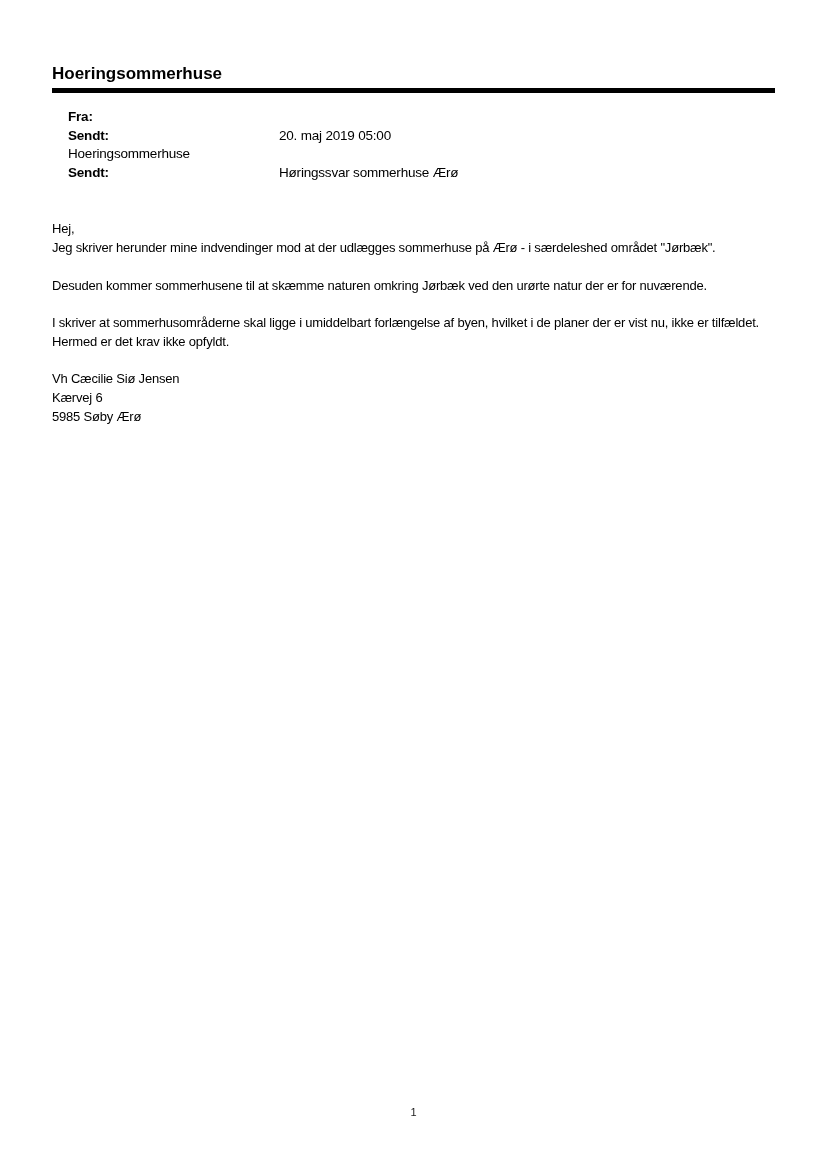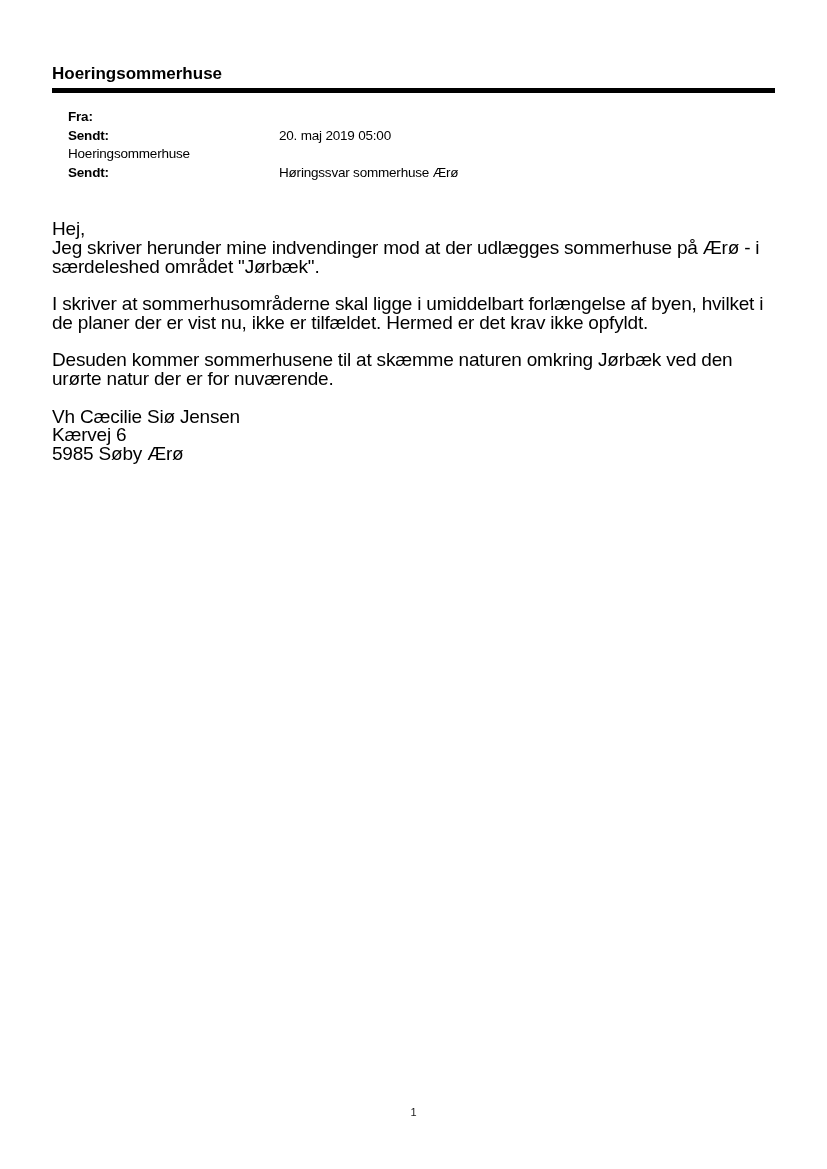--- a/index.html
+++ b/index.html
@@ -45,21 +45,21 @@
   .header-label {
     width: 211px;
     flex: 0 0 211px;
     font-weight: bold;
   }
   .header-value {
     flex: 1;
   }
   .mail-body p {
     margin: 5px 0 19px 0;
-    font-size: 19px;
+    font-size: 13px;
     line-height: 18.6px;
     letter-spacing: -0.2px;
     white-space: pre-line;
   }
   .page-footer {
     position: absolute;
     left: 0;
     right: 0;
     bottom: 50px;
     text-align: center;
@@ -90,22 +90,22 @@
       </div>
       <div class="header-row">
         <span class="header-label">Sendt:</span>
         <span class="header-value">Høringssvar sommerhuse Ærø</span>
       </div>
     </div>
 
     <div class="mail-body">
       <p>Hej,
 Jeg skriver herunder mine indvendinger mod at der udlægges sommerhuse på Ærø - i særdeleshed området "Jørbæk".</p>
+      <p>Desuden kommer sommerhusene til at skæmme naturen omkring Jørbæk ved den urørte natur der er for nuværende.</p>
       <p>I skriver at sommerhusområderne skal ligge i umiddelbart forlængelse af byen, hvilket i de planer der er vist nu, ikke er tilfældet. Hermed er det krav ikke opfyldt.</p>
-      <p>Desuden kommer sommerhusene til at skæmme naturen omkring Jørbæk ved den urørte natur der er for nuværende.</p>
       <p>Vh Cæcilie Siø Jensen
 Kærvej 6
 5985 Søby Ærø</p>
     </div>
 
   </div>
 
   <div class="page-footer">1</div>
 </div>
 

